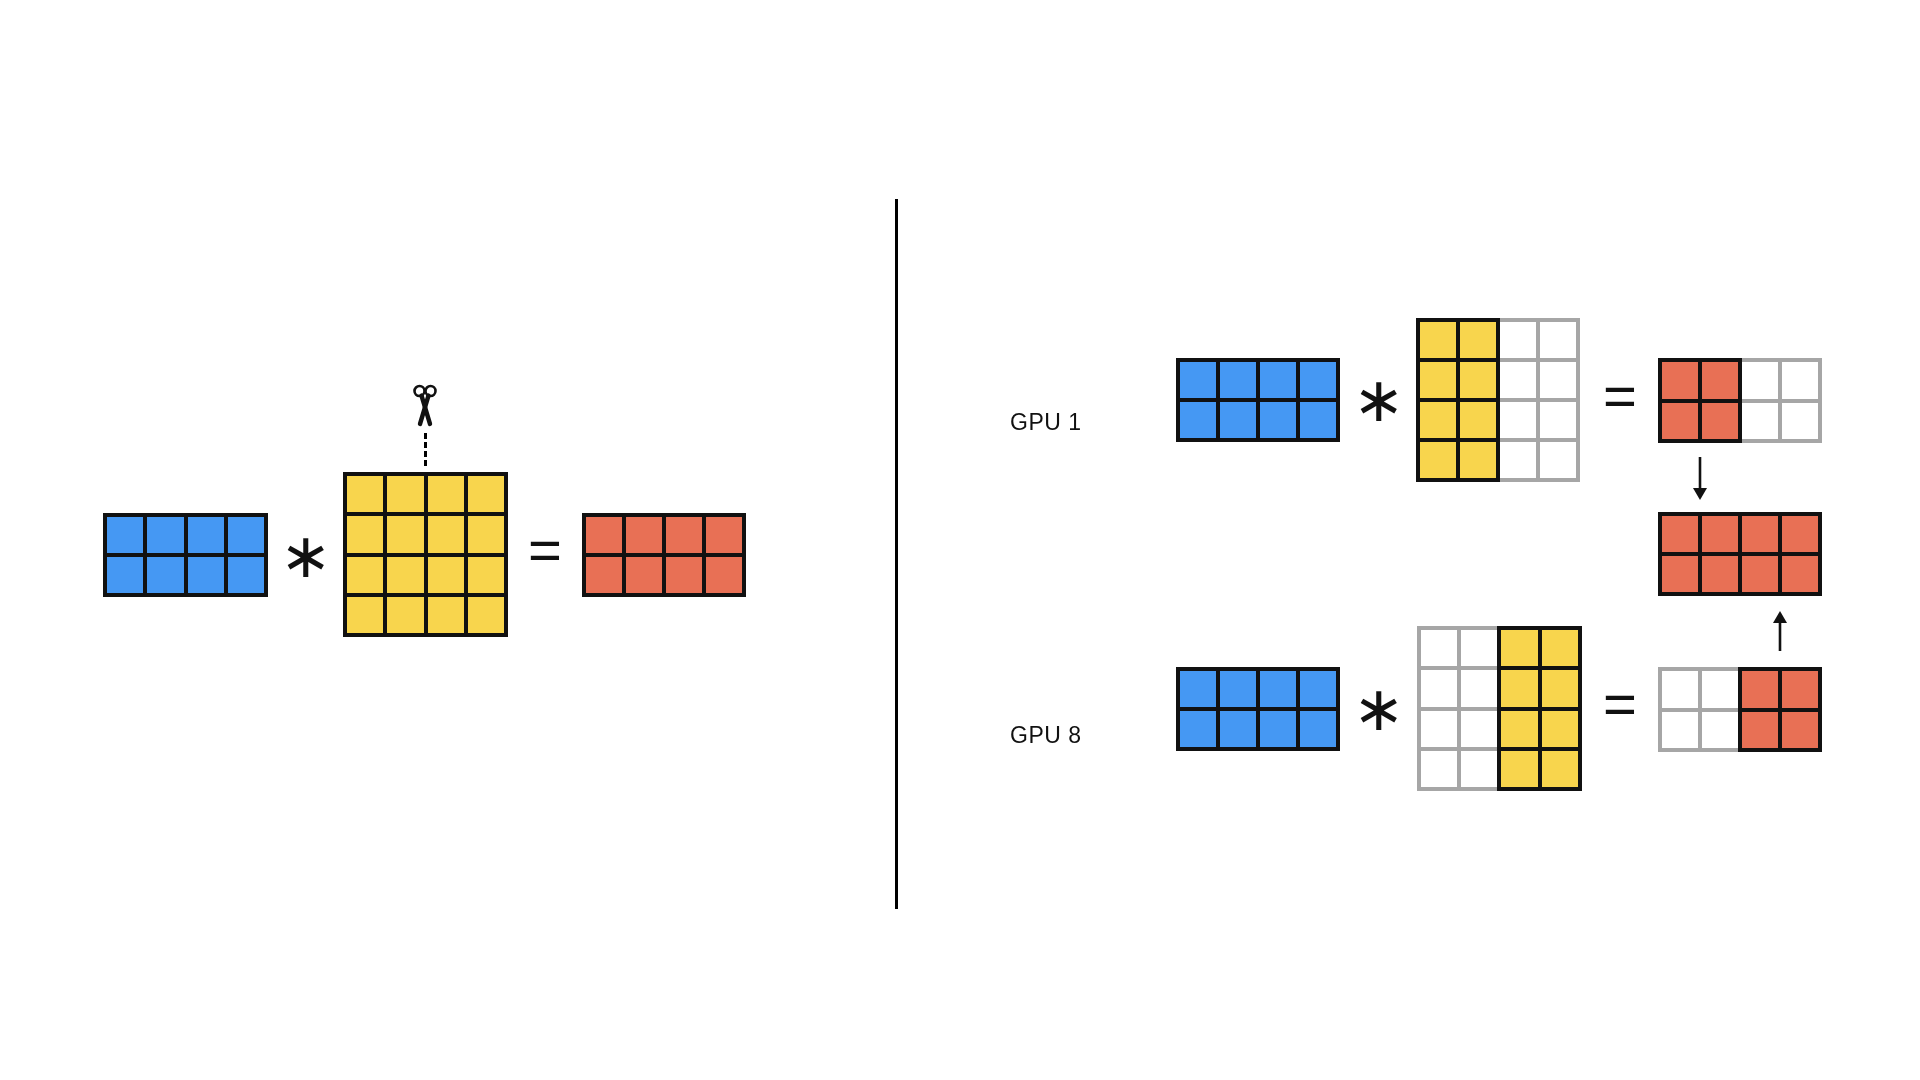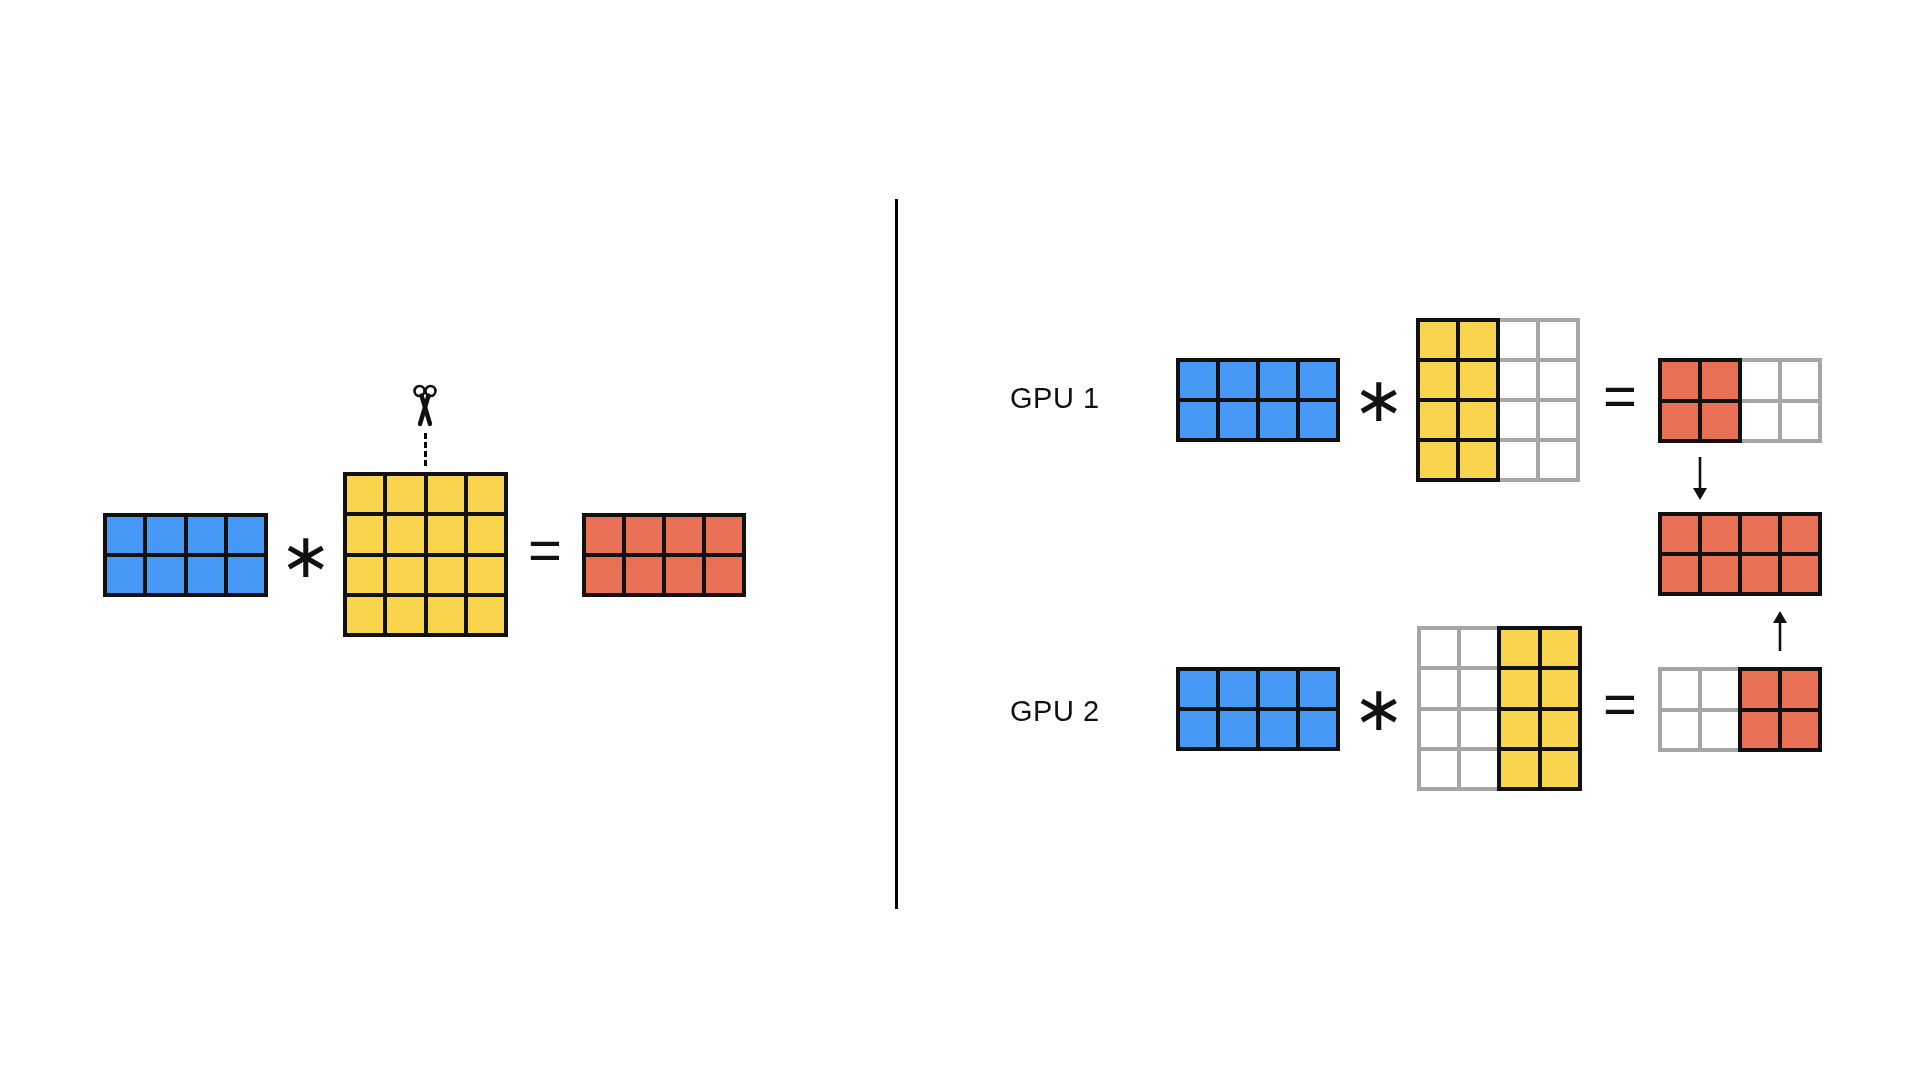--- a/index.html
+++ b/index.html
@@ -12,21 +12,21 @@
   .cell{width:auto;height:auto;}
   .sym{
     position:absolute;transform:translate(-50%,-50%);
     display:flex;align-items:center;justify-content:center;
     color:#111;line-height:1;
   }
   .asterisk{font-family:"DejaVu Sans",sans-serif;font-size:62px;}
   .equals{font-family:"Liberation Sans",sans-serif;font-size:58px;font-weight:400;}
   .gpu-label{
     position:absolute;transform:translateY(-50%);
-    font-size:29px;color:#111;white-space:nowrap;letter-spacing:0.5px;
+    font-size:23px;color:#111;white-space:nowrap;letter-spacing:0.5px;margin-top:24px;
   }
   .divider{position:absolute;background:#000;}
   .cutline{position:absolute;border-left:3px dashed #000;}
   svg{display:block;}
 </style>
 </head>
 <body>
 
 <div id="stage">
 
@@ -42,21 +42,21 @@
   </div>
   <div class="cutline" id="cutline" style="left: 424px; top: 433px; height: 33px;"></div>
 
   <div class="sym asterisk" style="left:306px;top:556px;">∗</div>
   <div class="sym equals" style="left:545px;top:550px;">=</div>
 
   <div class="gpu-label" style="left:1010px;top:398px;">GPU 1</div>
   <div class="sym asterisk" style="left:1379px;top:400px;">∗</div>
   <div class="sym equals" style="left:1620px;top:396px;">=</div>
 
-  <div class="gpu-label" style="left:1010px;top:711px;">GPU 2</div>
+  <div class="gpu-label" style="left:1010px;top:711px;">GPU 8</div>
   <div class="sym asterisk" style="left:1379px;top:709px;">∗</div>
   <div class="sym equals" style="left:1620px;top:704px;">=</div>
 
 <div class="matrix" style="left: 103px; top: 513px; width: 165px; height: 84px; grid-template-columns: repeat(4, 1fr); grid-template-rows: repeat(2, 1fr); background: rgb(17, 17, 17); z-index: 1;">
       <div class="cell" style="background: rgb(69, 152, 243);"></div>
       <div class="cell" style="background: rgb(69, 152, 243);"></div>
       <div class="cell" style="background: rgb(69, 152, 243);"></div>
       <div class="cell" style="background: rgb(69, 152, 243);"></div>
       <div class="cell" style="background: rgb(69, 152, 243);"></div>
       <div class="cell" style="background: rgb(69, 152, 243);"></div>

